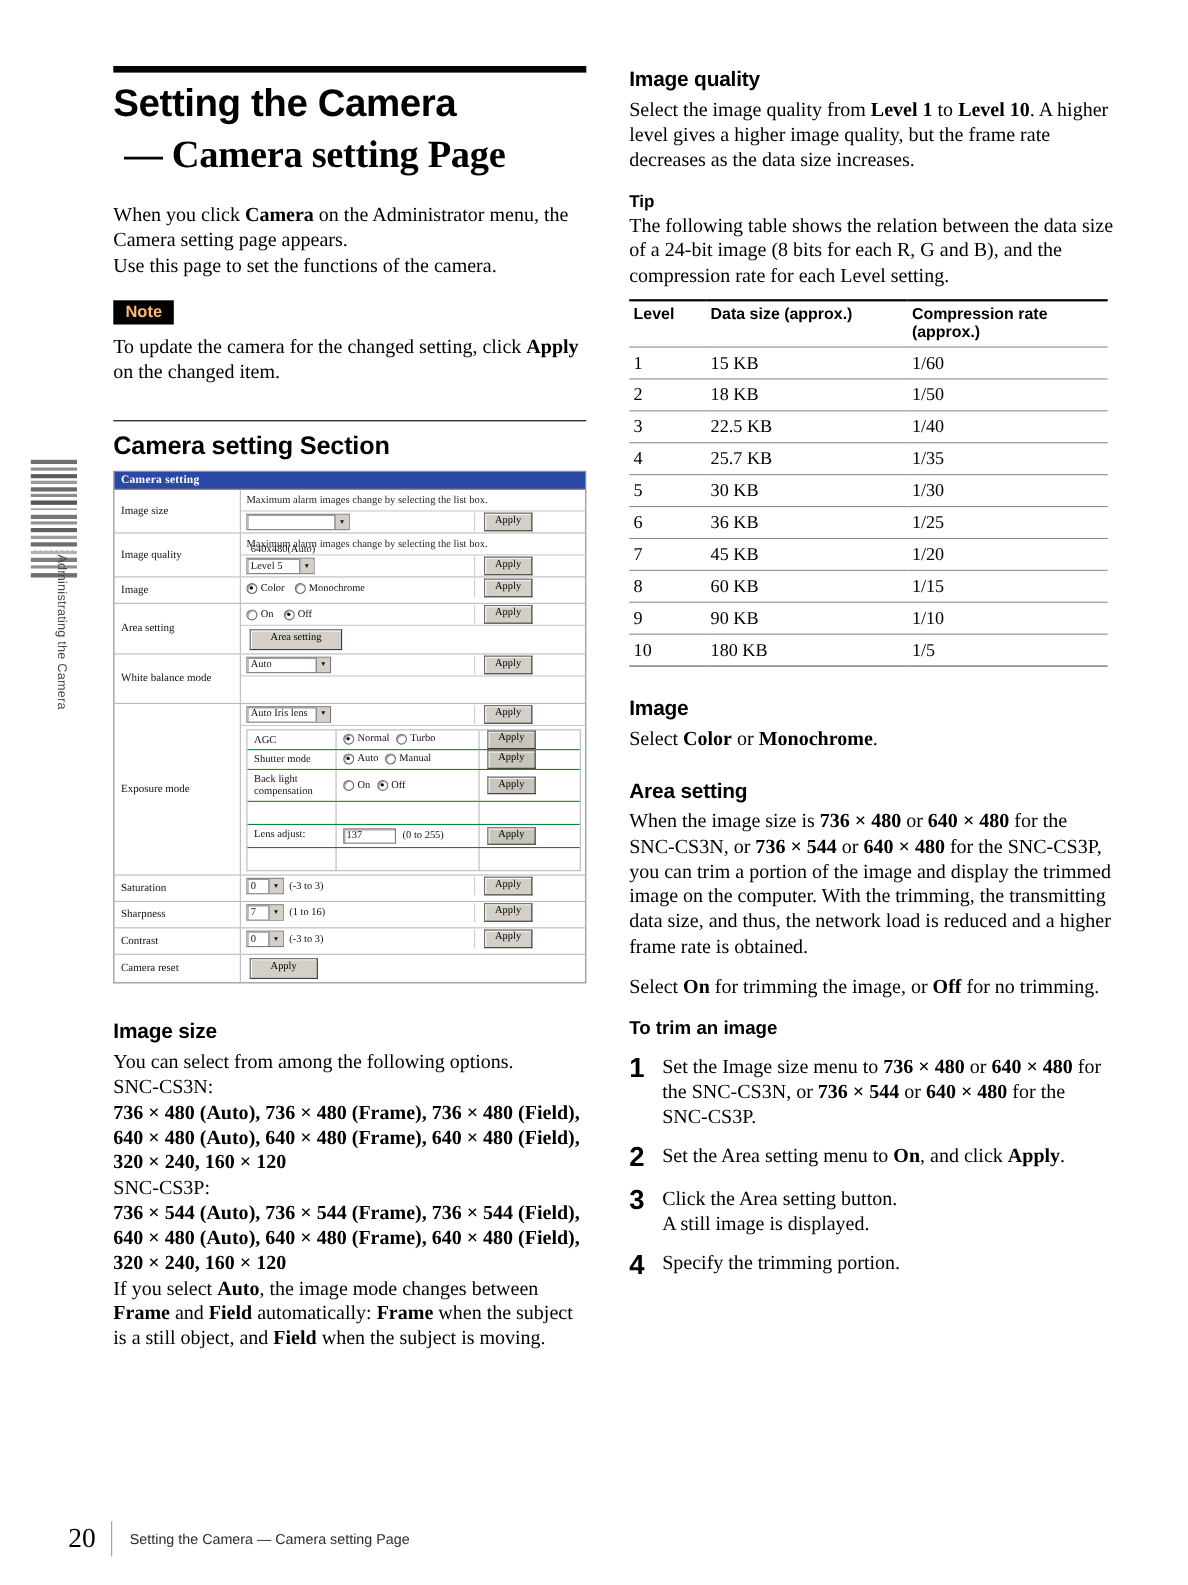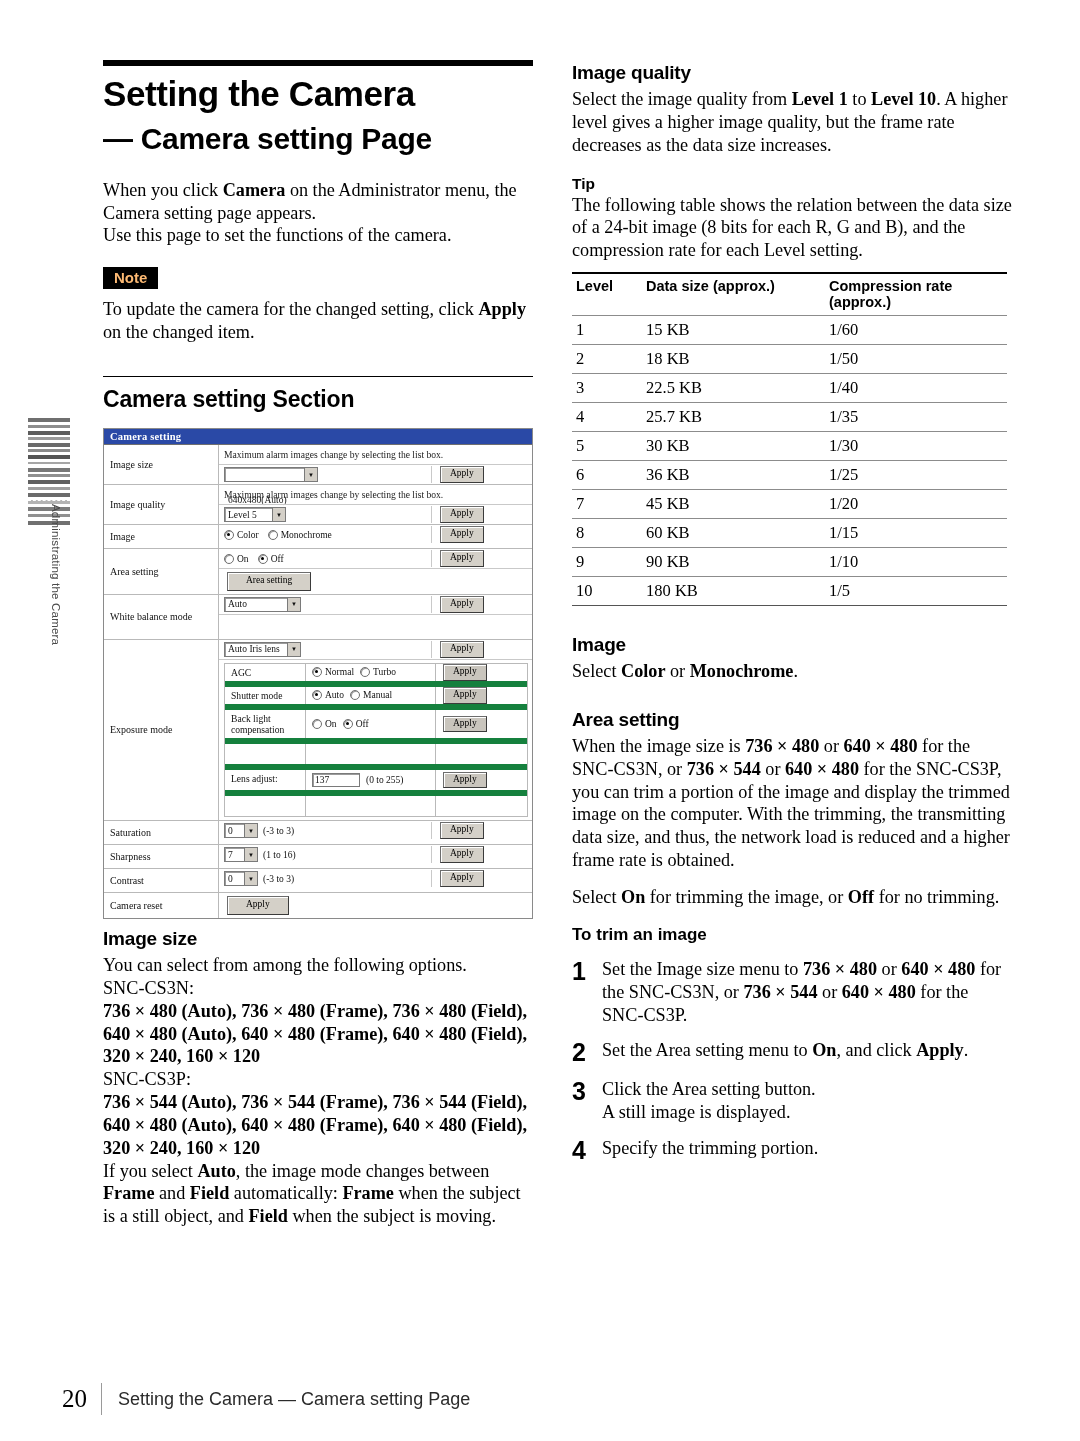--- a/index.html
+++ b/index.html
@@ -30,22 +30,22 @@
   .col-right { position:absolute; left:572px; top:62px;  width:440px; }
 
   
   .rule-thick { height:6px; background:#000; margin-bottom:9px; }
   h1.title {
     font-family:"Liberation Sans", sans-serif;
     font-size:35px; font-weight:bold; margin:0; line-height:1.08;
     letter-spacing:-0.4px;
   }
   h1.subtitle {
-    font-family:Liberation Sans, sans-serif;
-    font-size:30px; font-weight:bold; margin:9px 0 0 0; line-height:1.1;
+    font-family:Liberation Serif, serif;
+    font-size:35px; font-weight:bold; margin:9px 0 0 10px; line-height:1.1;
     letter-spacing:-0.3px;
   }
   h2.section {
     font-family:"Liberation Sans", sans-serif;
     font-size:23px; font-weight:bold; margin:0; padding-top:9px;
     border-top:1.6px solid #000; letter-spacing:-0.2px;
   }
   h3.sub {
     font-family:"Liberation Sans", sans-serif;
     font-size:19px; font-weight:bold; margin:0 0 4px 0; letter-spacing:-0.2px;
@@ -156,35 +156,35 @@
     box-shadow:inset 1px 1px 0 #9b9b9b; position:relative; flex:0 0 8px;
   }
   .rdot.on::after {
     content:""; position:absolute; left:2px; top:2px;
     width:3px; height:3px; border-radius:50%; background:#000;
   }
   .rng { font-size:9.5px; }
 
   
   .nest { margin:3px 4px 3px 5px; border:1px solid #b9b9b9; }
-  .nest-row { display:flex; border-bottom:6px solid #15803d; }
+  .nest-row { display:flex; border-bottom:1px solid #15803d; }
   .nest-row:last-child { border-bottom:none; }
   .nest-lab { width:74px; flex:0 0 74px; padding:3px 0 3px 6px;
               border-right:1px solid #b9b9b9; font-size:9.6px; line-height:1.15; }
   .nest-val { flex:1; padding:3px 0 3px 6px; border-right:1px solid #b9b9b9;
               display:flex; align-items:center; gap:6px; }
   .nest-apply { width:84px; flex:0 0 84px; display:flex; align-items:center; padding-left:7px; }
   .btn.dim { background:#c9c5bd; }
   .spacer-row { height:20px; }
 
   
   .footer { position:absolute; left:62px; top:1383px; display:flex; align-items:center; }
   .pg-num { font-family:"Liberation Serif", serif; font-size:25px; }
   .pg-div { width:1px; height:32px; background:#9a9a9a; margin:0 16px 0 14px; }
-  .pg-txt { font-family:"Liberation Sans", sans-serif; font-size:18px; color:#2b2b2b; }
+  .pg-txt { font-family:"Liberation Sans", sans-serif; font-size:13px; color:#2b2b2b; }
 </style>
 </head>
 <body>
 
 <div class="side-tab">
   <div class="side-bars">
     <i style="height:4px;background:#6f6f6f"></i>
       <i style="height:3px;background:#fff"></i>
     <i style="height:3px;background:#8d8d8d"></i>
       <i style="height:3px;background:#fff"></i>

